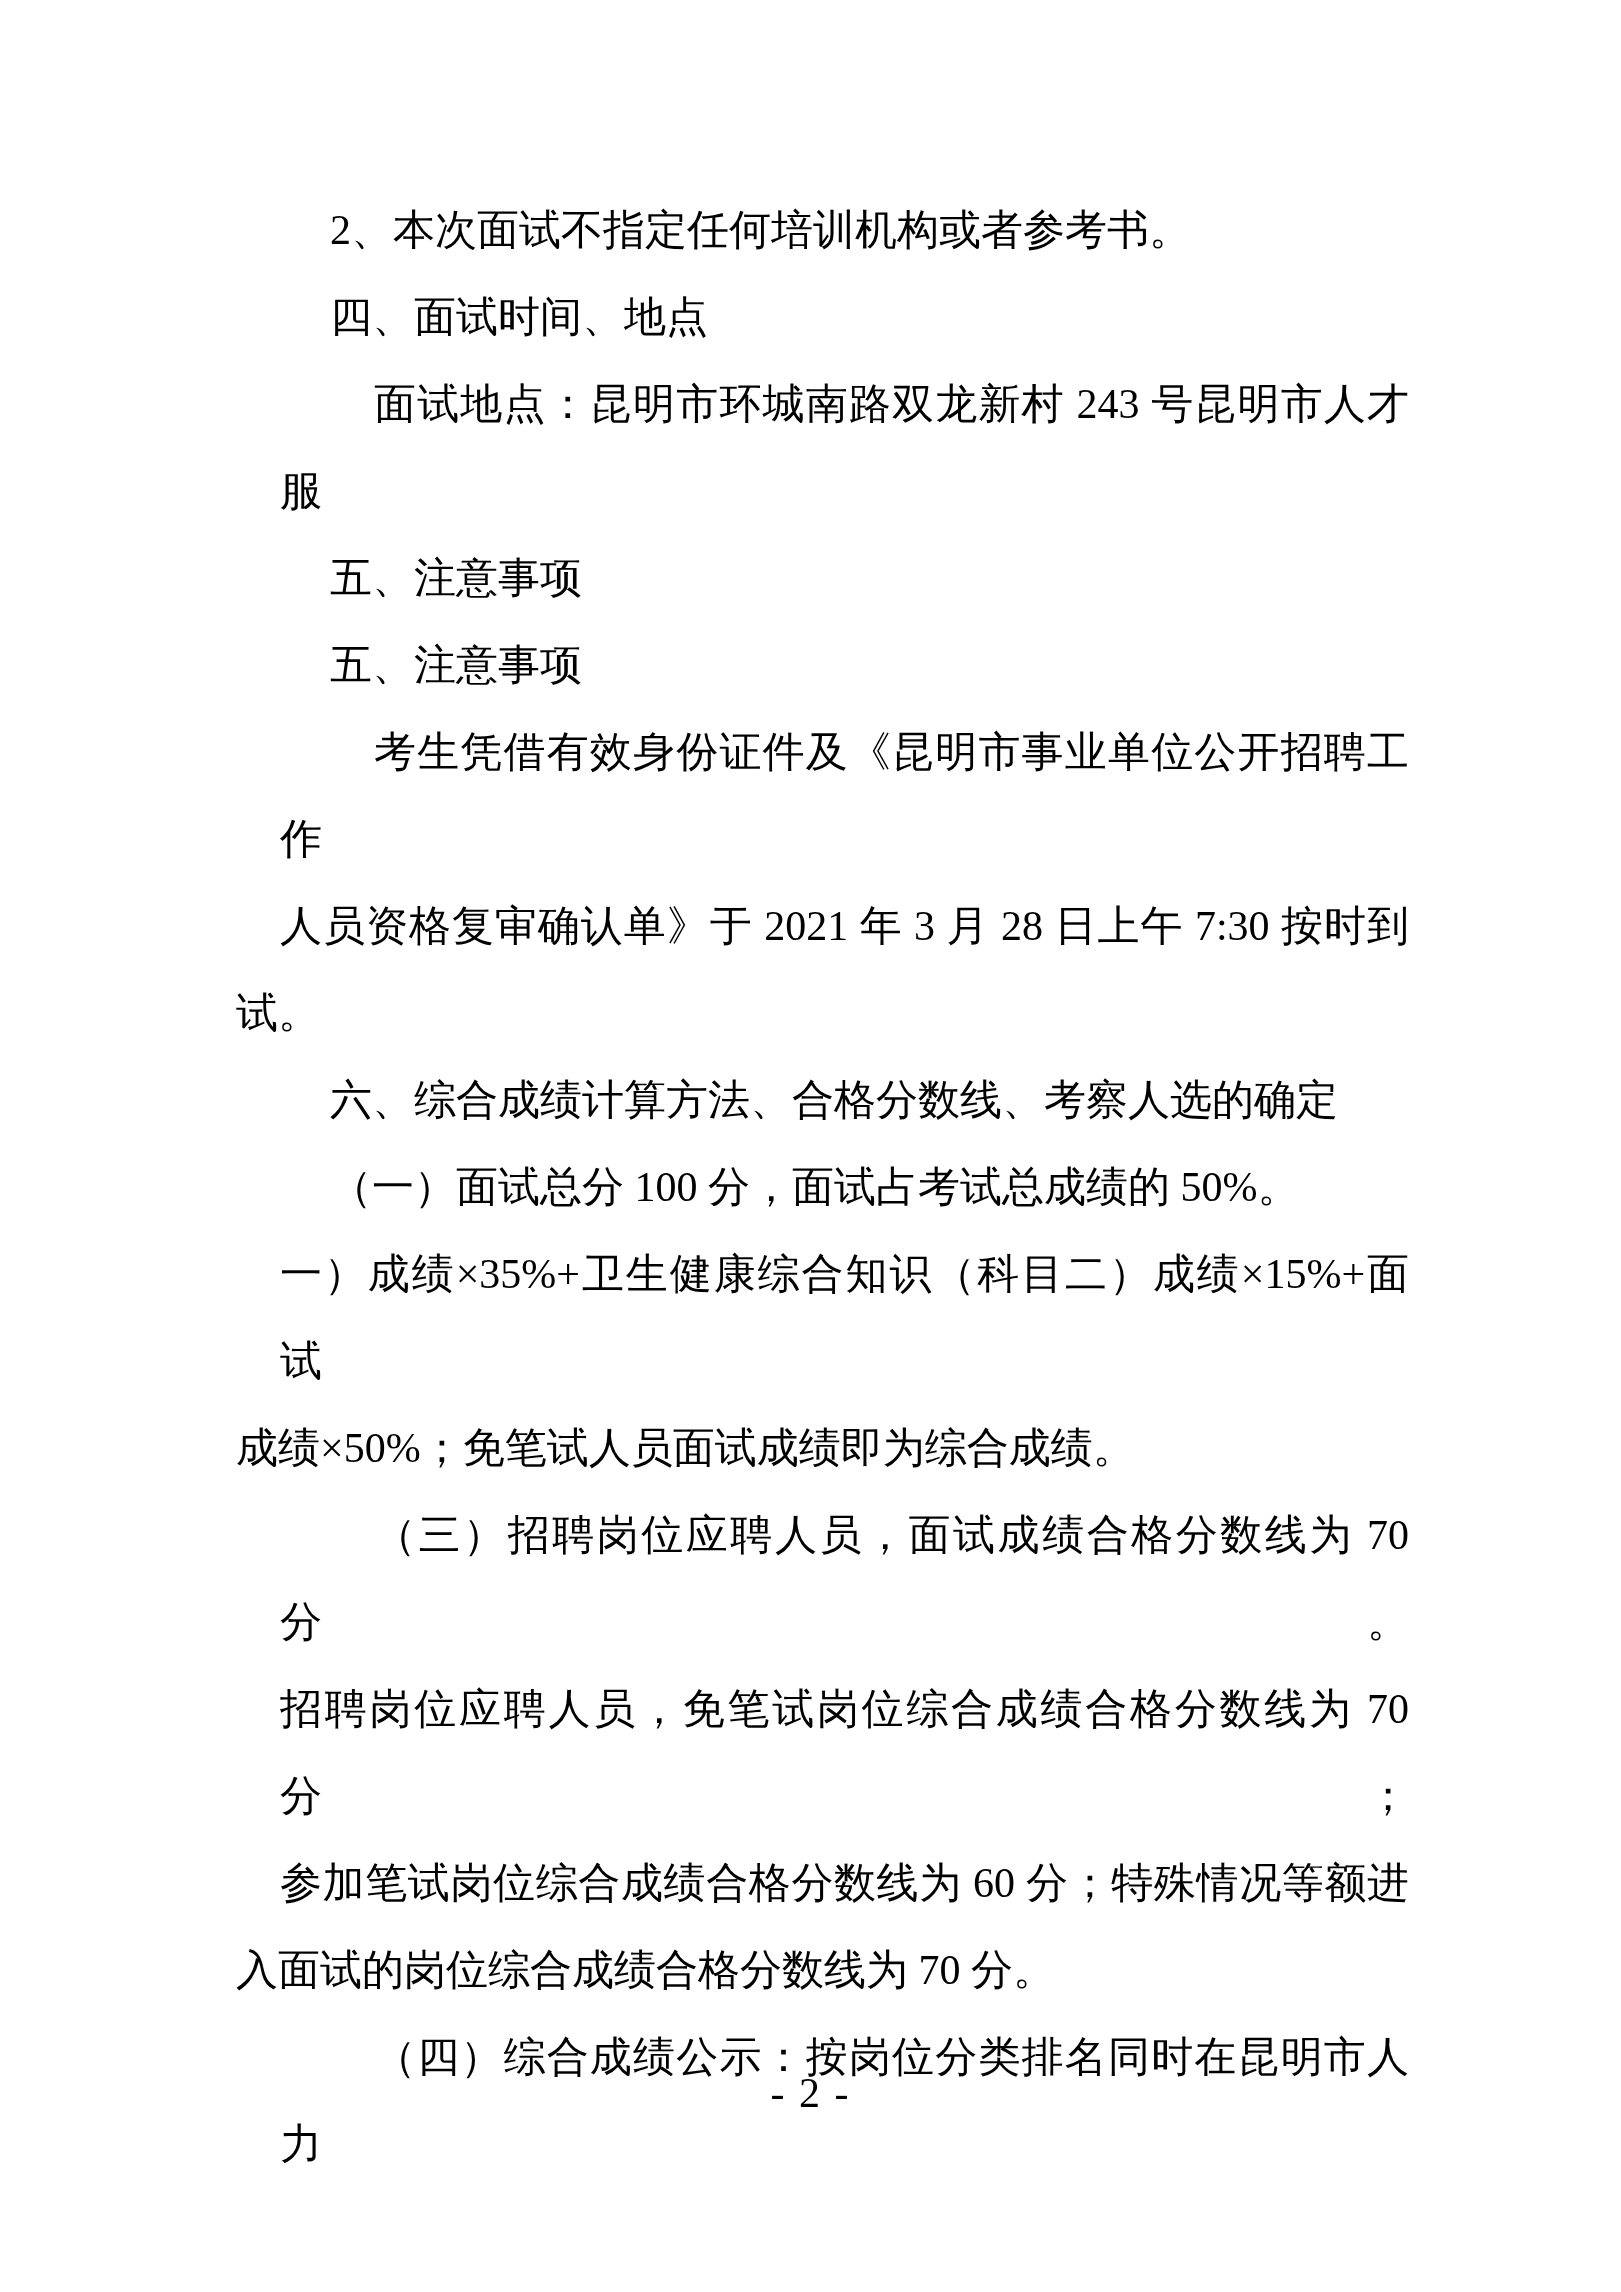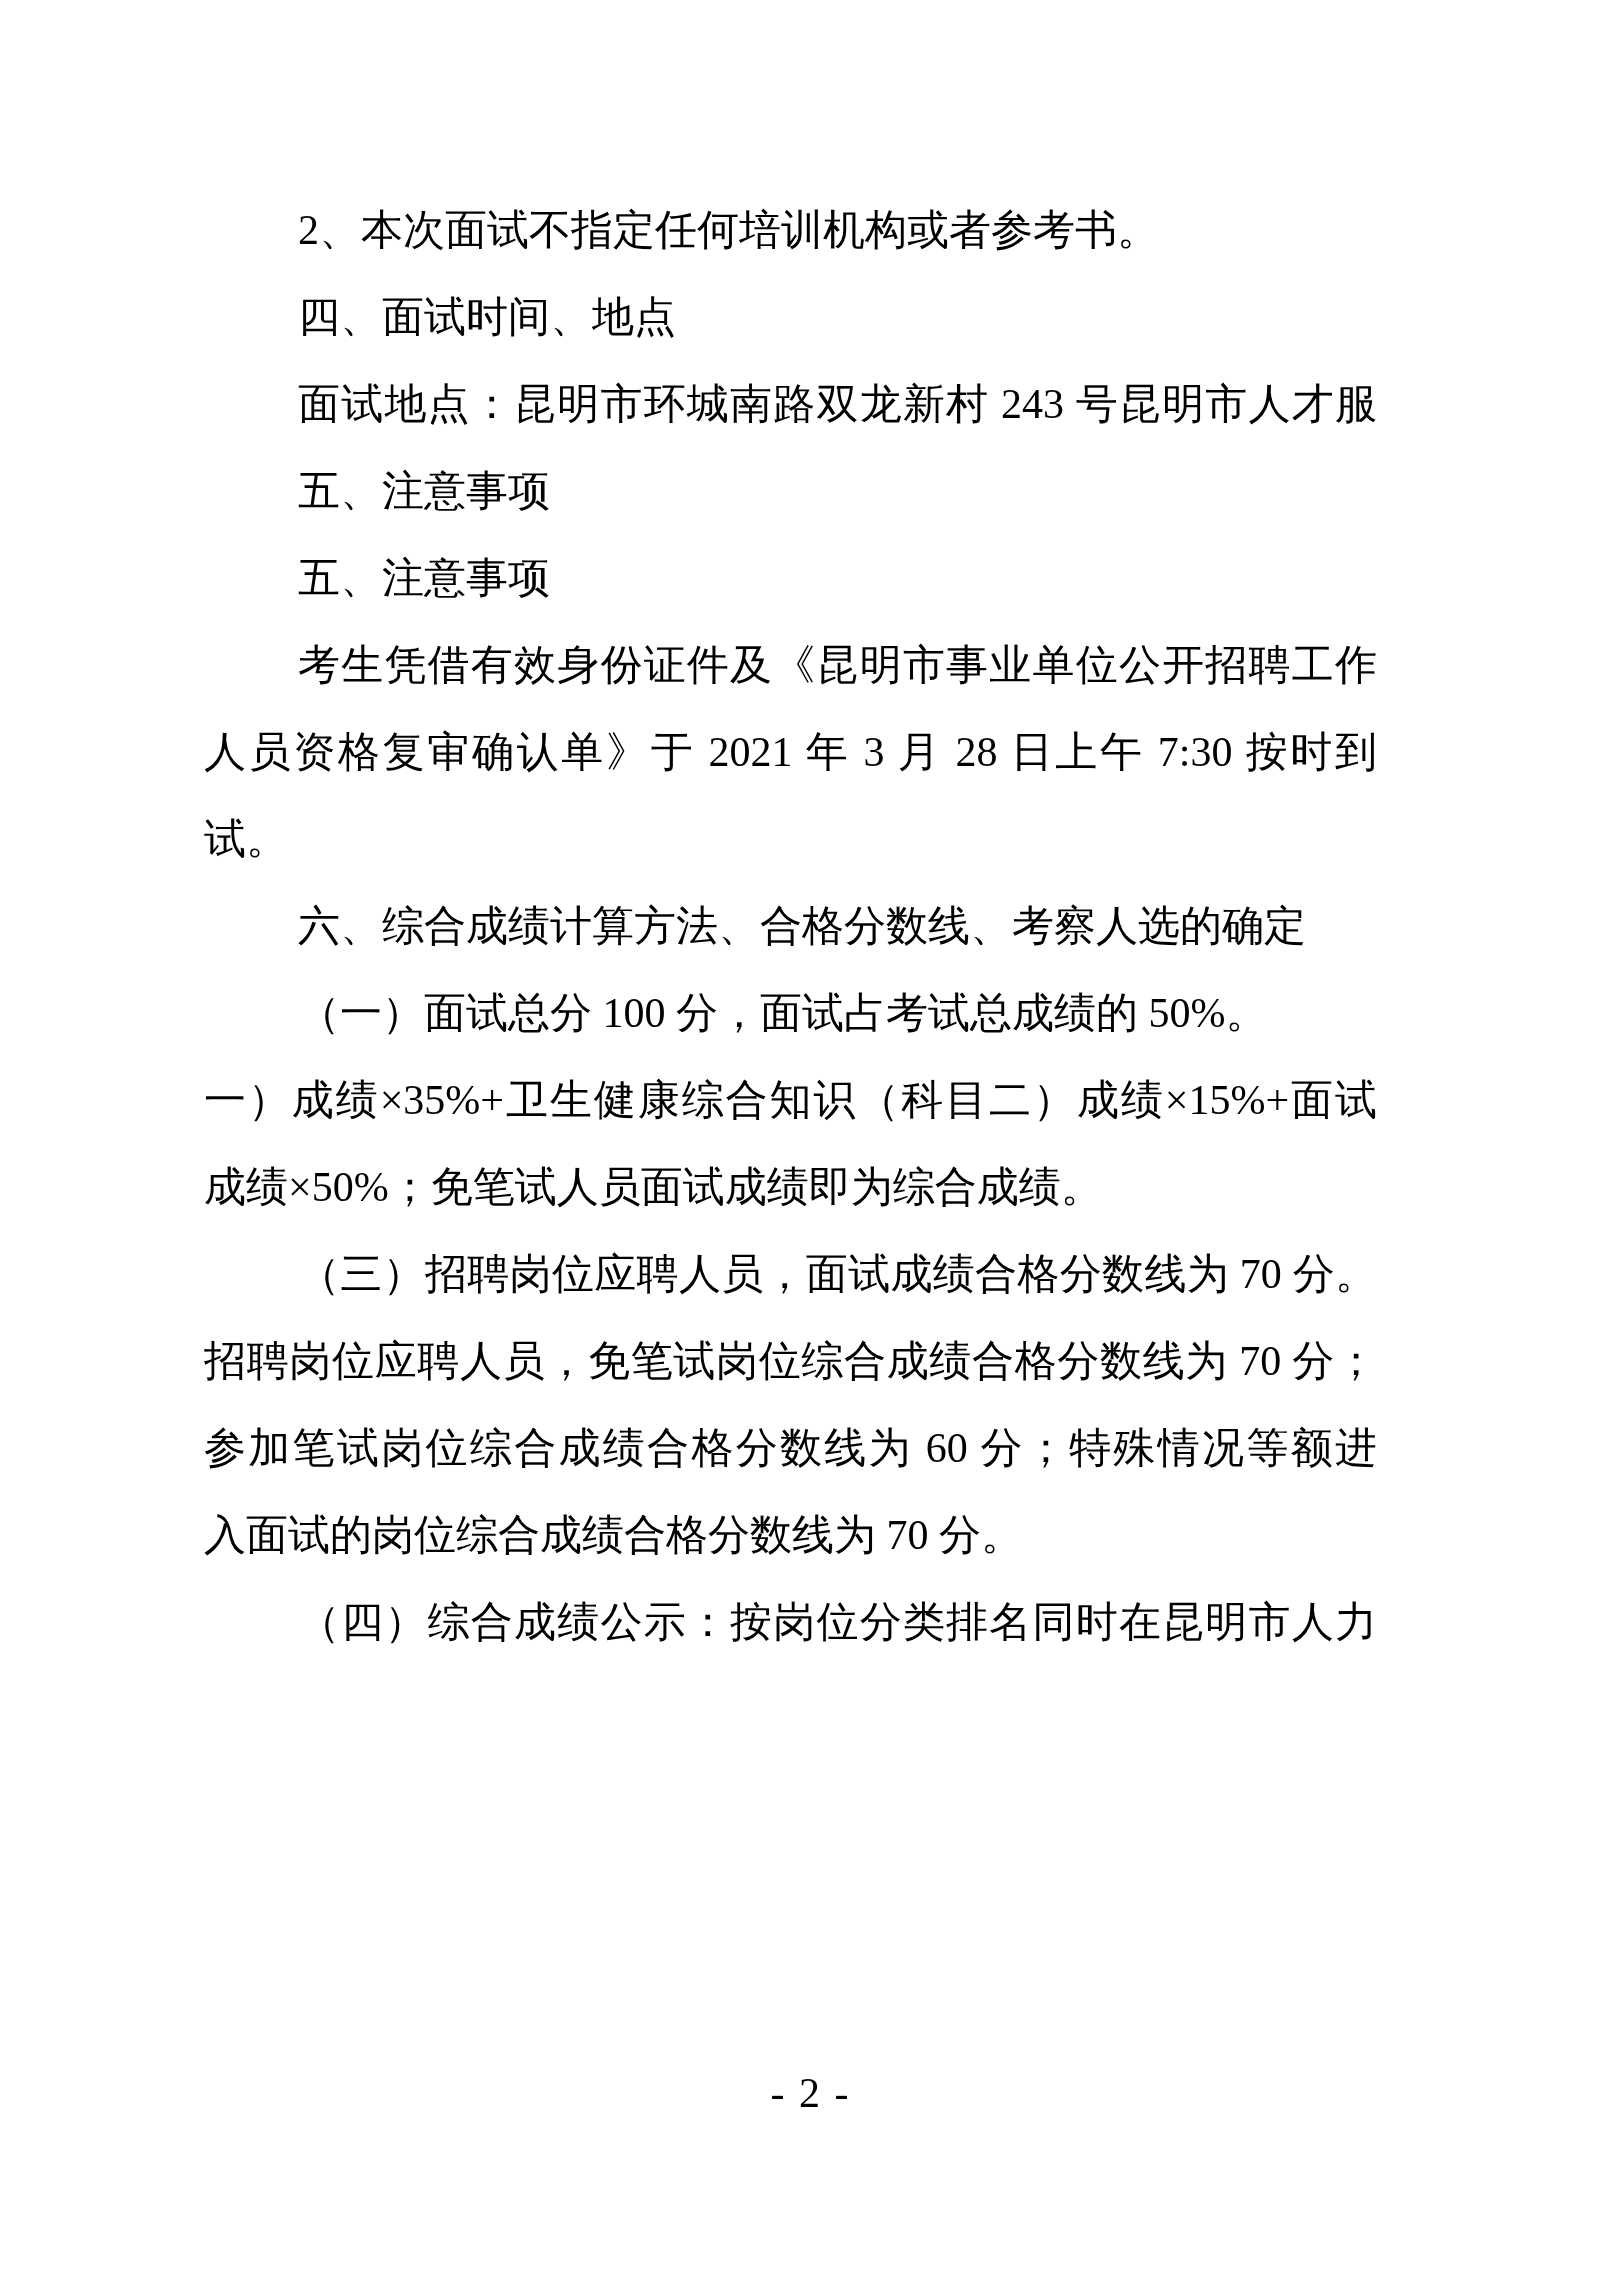--- a/index.html
+++ b/index.html
@@ -11,37 +11,38 @@
     position: relative;
     width: 1621px;
     height: 2293px;
     background: #ffffff;
     color: #000000;
     font-family: "Liberation Serif", "DejaVu Serif", serif;
     overflow: hidden;
   }
   .content {
     position: absolute;
-    left: 204px;
+    left: 236px;
     top: 187px;
     width: 1173px;
     font-size: 42px;
     line-height: 87px;
     text-align: left;
   }
   .line {
     min-height: 87px;
   }
   .indent {
     text-indent: 94px;
   }
   .fill {
     text-align: justify;
     text-align-last: justify;
     text-justify: inter-ideograph;
+    margin-left: 44px;
   }
   .footer {
     position: absolute;
     left: 0;
     top: 2050px;
     width: 1621px;
     font-size: 42px;
     line-height: 87px;
     text-align: center;
     letter-spacing: 2px;

